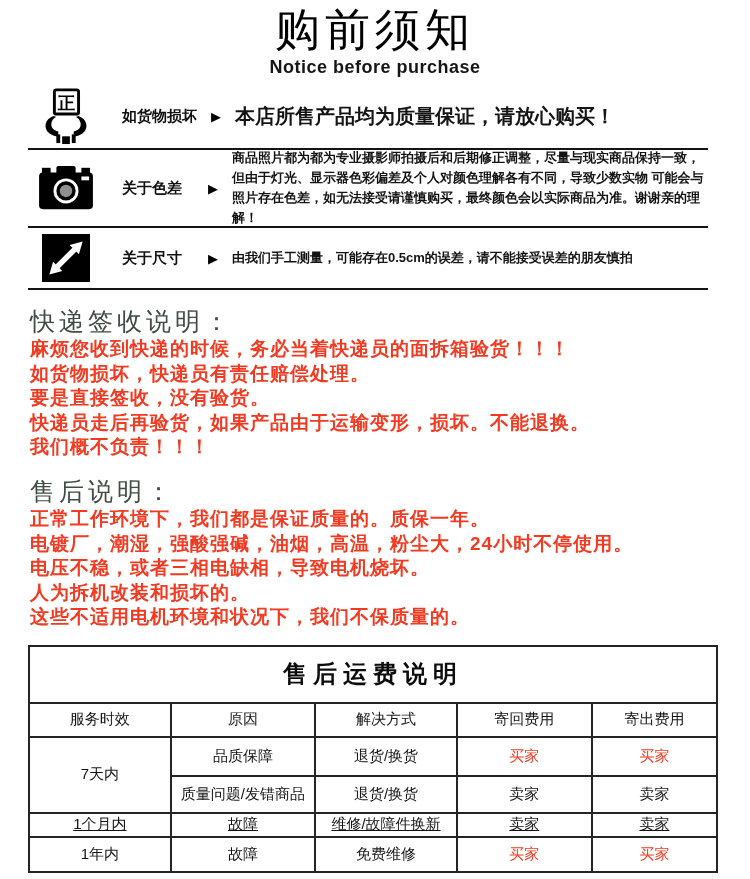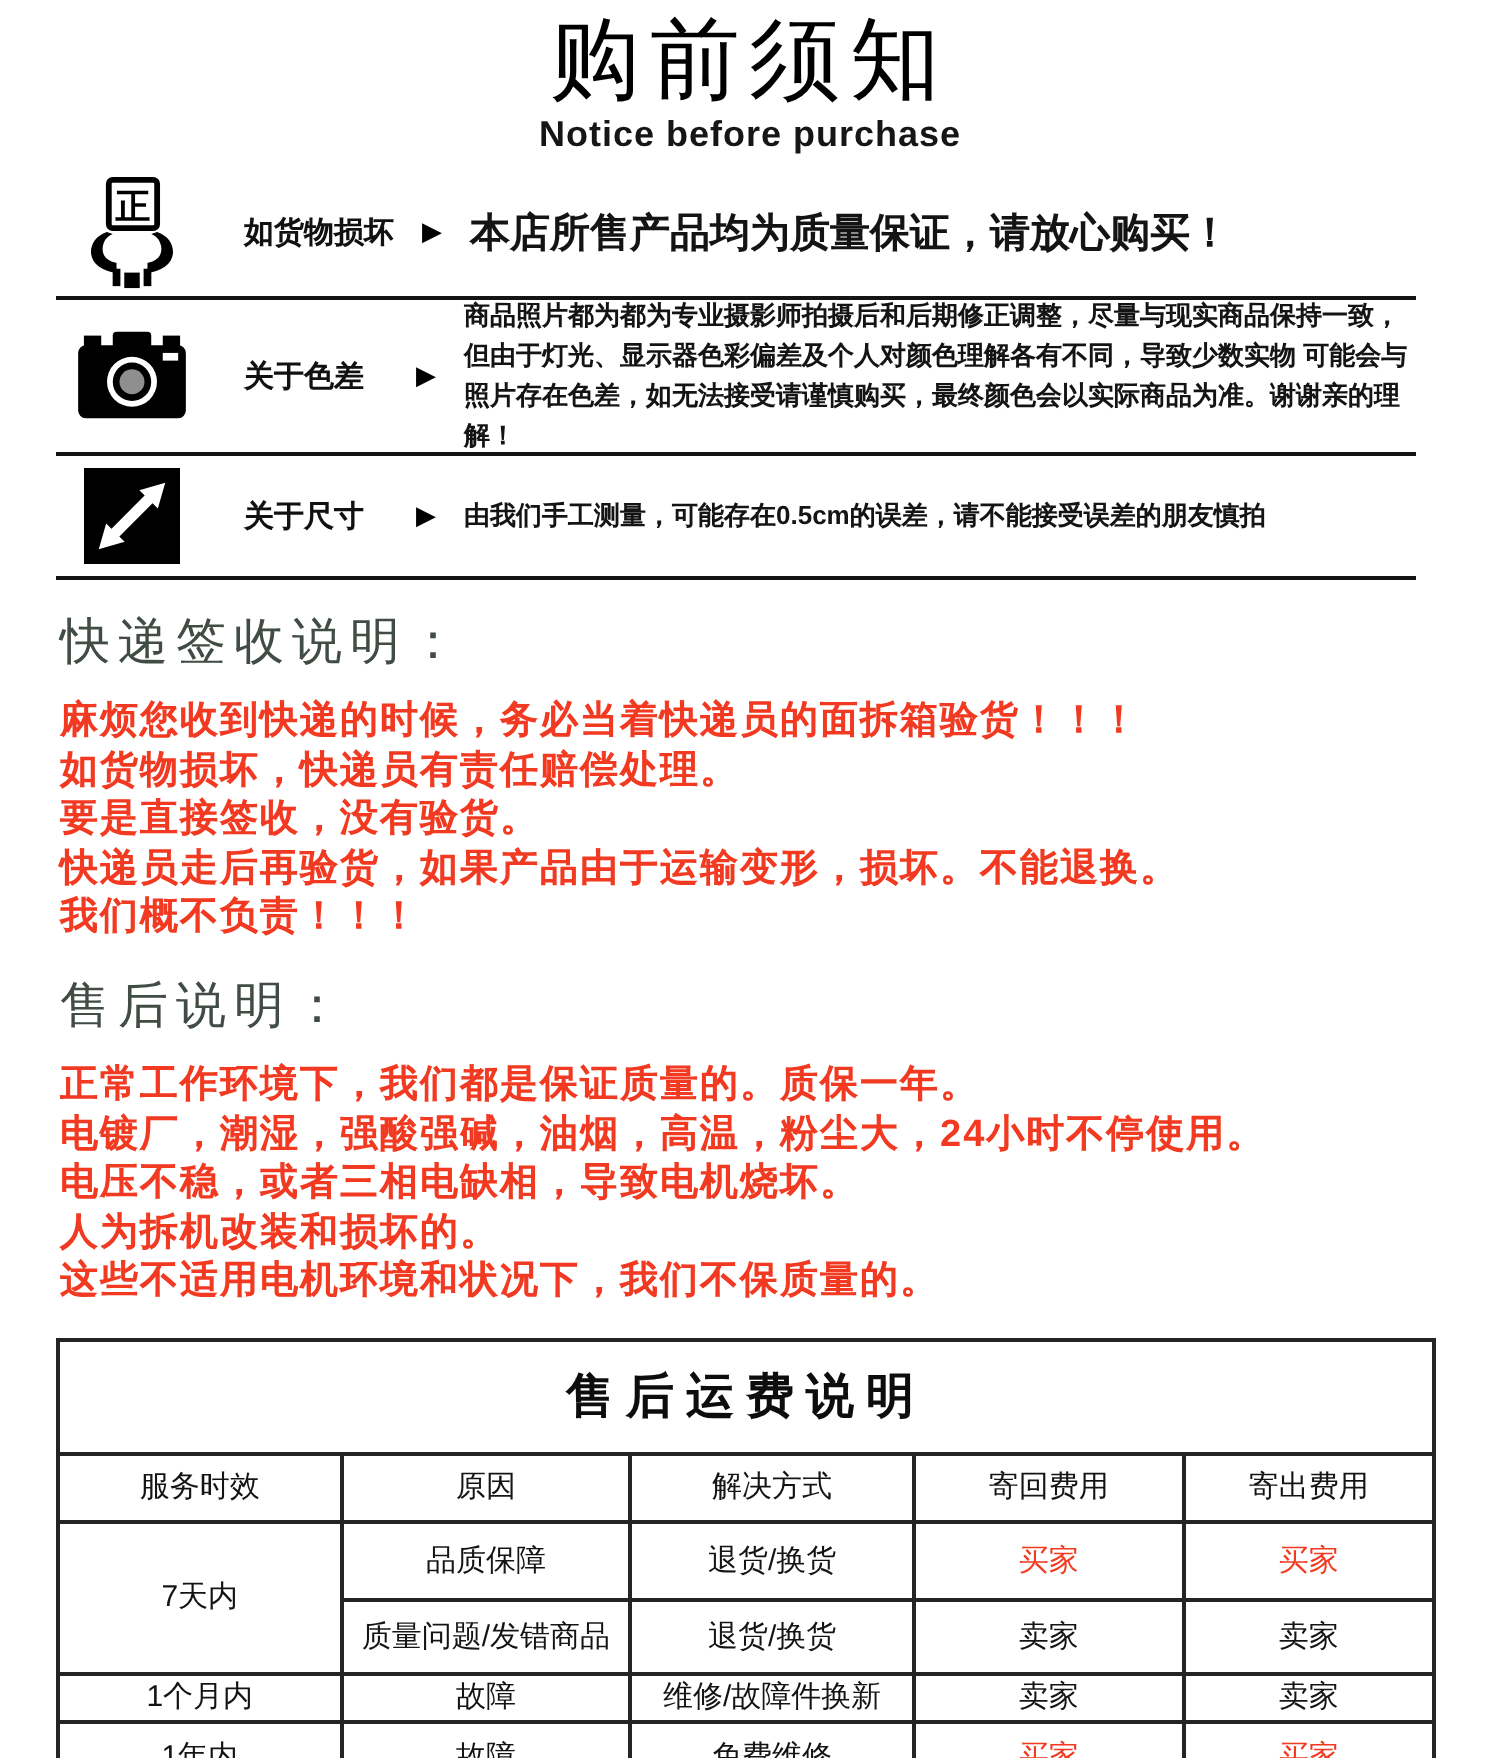--- a/index.html
+++ b/index.html
@@ -22,35 +22,35 @@
   .info-label{flex:0 0 72px;margin-left:26px;font-size:15px;font-weight:bold;color:#111;white-space:nowrap;}
   .arrow-cell{flex:0 0 18px;margin-left:14px;font-size:13px;color:#000;}
   .info-text{margin-left:6px;color:#141414;}
   .r1 .info-text{font-size:20px;font-weight:bold;}
   .r2 .info-text{font-size:13px;line-height:20px;font-weight:bold;}
   .r3 .info-text{font-size:13px;font-weight:bold;}
   
   .notice{margin:0 20px 0 30px;}
   .notice-heading{font-size:25px;color:var(--heading);letter-spacing:4px;margin-top:16px;line-height:30px;}
   .notice-line{font-size:19px;font-weight:bold;color:var(--red);letter-spacing:1px;line-height:24.6px;}
-  .notice .first{margin-top:13px;}
+  .notice .first{margin-top:1px;}
   
   .ship-table{
     margin:15px 0 0 28px;border-collapse:collapse;width:690px;
     table-layout:fixed;
   }
   .ship-table td,.ship-table th{
     border:2px solid #242424;text-align:center;vertical-align:middle;
     font-size:15px;color:#141414;font-weight:normal;padding:0;
   }
   .ship-table .tbl-title{height:55px;font-size:24px;font-weight:bold;letter-spacing:6px;color:#0d0d0d;}
   .ship-table .hdr{height:34px;}
   .ship-table .r-a{height:39px;}
   .ship-table .r-b{height:37px;padding-left:12px;}
-  .ship-table .r-c{height:24px;}
+  .ship-table .r-c{height:24px;text-decoration:underline;}
   .ship-table .r-d{height:35px;}
   .ship-table .red{color:var(--red);}
   .col1{width:20.6%;}.col2{width:21%;}.col3{width:20.6%;}.col4{width:19.6%;}.col5{width:18.2%;}
 </style>
 </head>
 <body>
 
 <div class="title-block">
   <div class="main-title">购前须知</div>
   <div class="sub-title">Notice before purchase</div>

